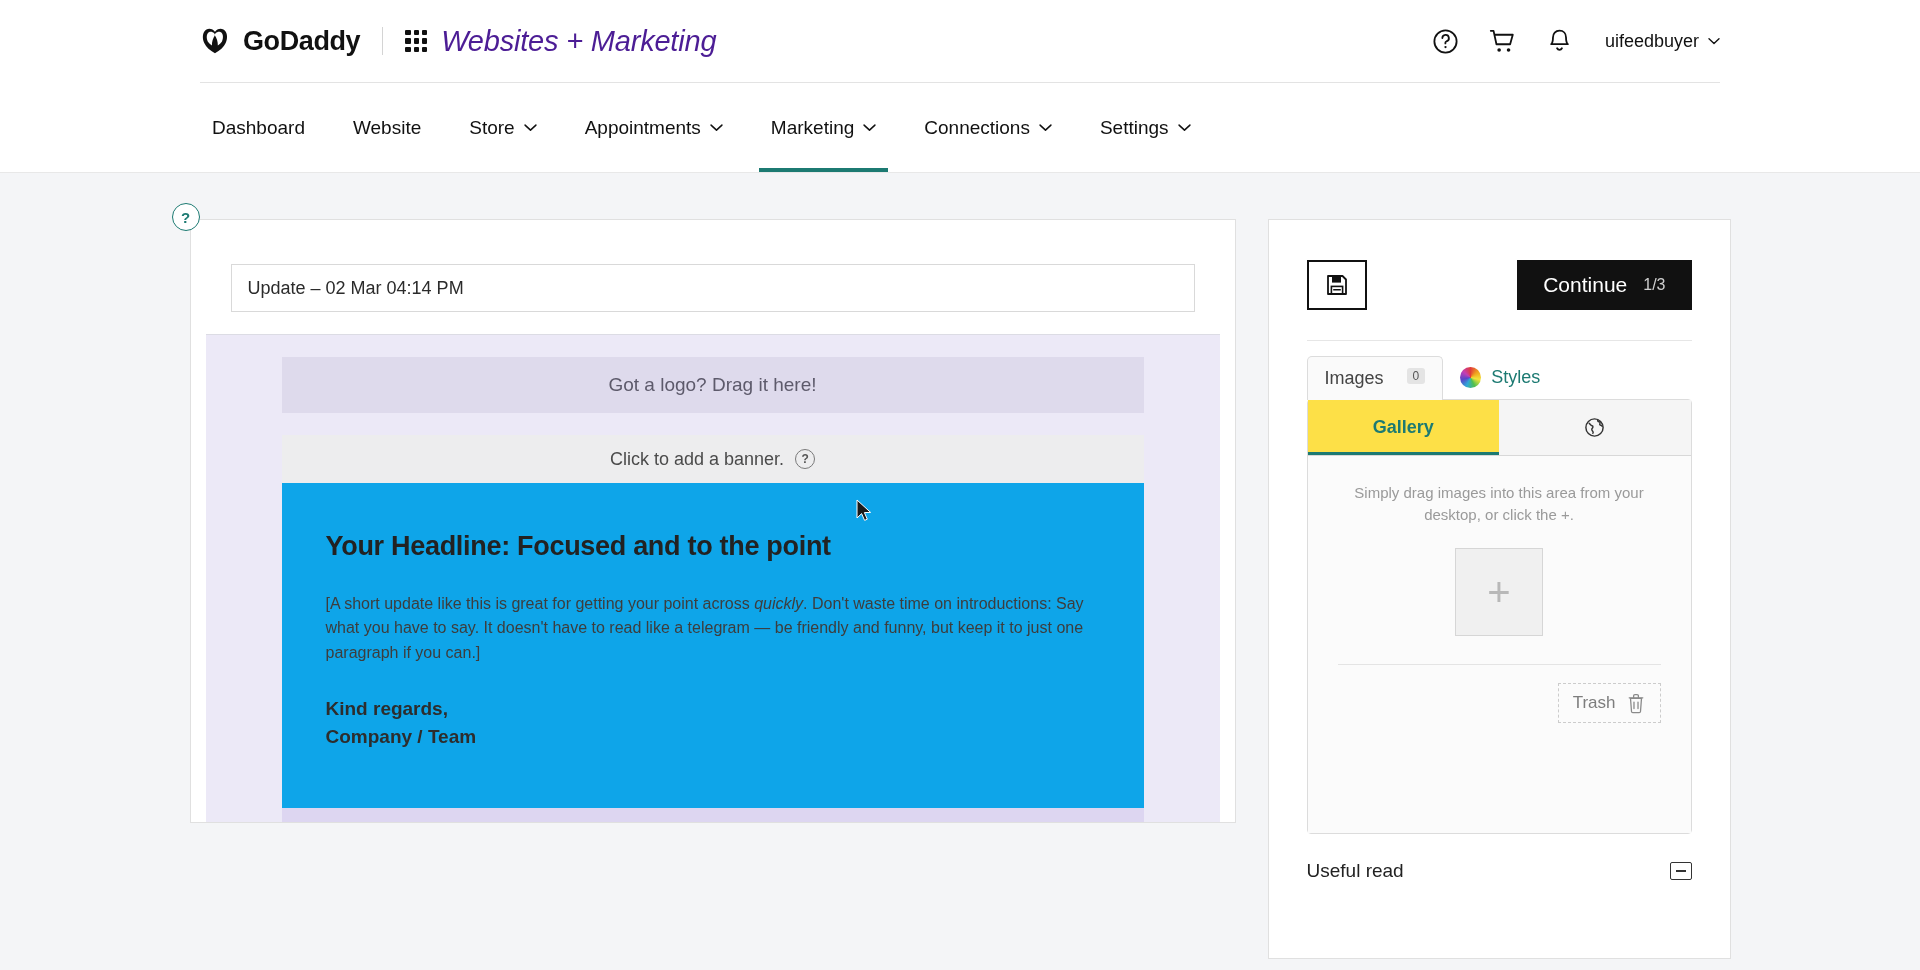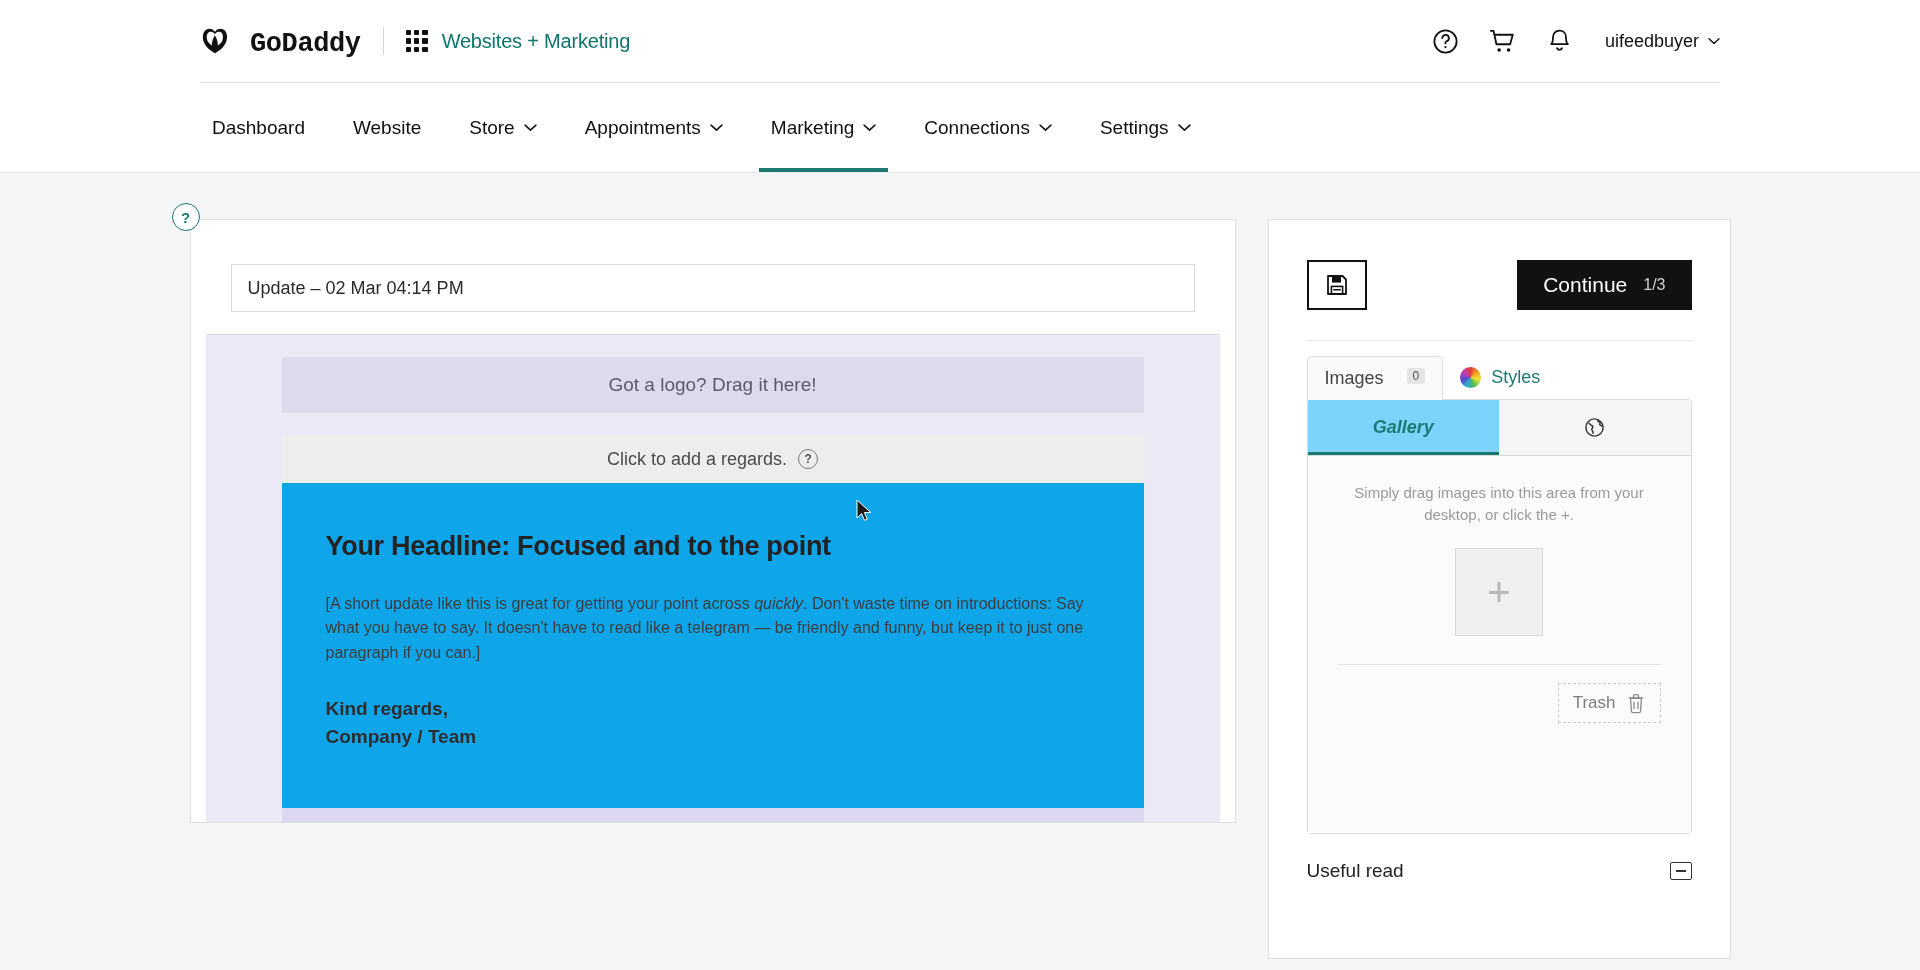--- a/index.html
+++ b/index.html
@@ -22,23 +22,22 @@
     padding: 0 200px 0 200px;
     position: relative;
   }
   .brand-group {
     display: flex;
     align-items: center;
     gap: 0;
   }
   .gd-logo {
     display: flex;
-    align-items: flex-end;
-    gap: 16px;
-    font-family: Liberation Mono, monospace;
+    align-items: center;
+    gap: 9px;
   }
   .gd-mark { width: 34px; height: 34px; display:block; }
   .gd-wordmark {
     font-size: 27px;
     font-weight: bold;
     letter-spacing: -0.4px;
     color: #111111;
     line-height: 1;
     position: relative;
   }
@@ -56,23 +55,24 @@
     grid-template-rows: repeat(3, 1fr);
     gap: 3px;
     margin-right: 14px;
   }
   .waffle i {
     background: #111111;
     border-radius: 1px;
     display: block;
   }
   .product-name {
-    font-size: 20px;
-    color: #0f766e;
+    font-size: 29px;
+    color: #4c1d95;
     letter-spacing: -0.2px;
+    font-style: italic;
   }
 
   .hdr-right {
     margin-left: auto;
     display: flex;
     align-items: center;
     gap: 25px;
   }
   .hdr-icon-btn {
     width: 32px; height: 32px;
@@ -358,25 +358,24 @@
     padding: 16px 0;
     font-size: 18px;
     cursor: pointer;
     color: #555;
     background: #f5f5f5;
     display: flex;
     align-items: center;
     justify-content: center;
   }
   .subtab.active {
-    background: #7dd3fc;
+    background: #fde047;
     color: #1c7a72;
     font-weight: bold;
     box-shadow: inset 0 -3px 0 #1c7a72;
-    font-style: italic;
   }
   .gallery-body {
     flex: 1;
     background: #fbfbfb;
     padding: 26px 30px 0 30px;
     display: flex;
     flex-direction: column;
     position: relative;
   }
   .gallery-title {
@@ -563,21 +562,21 @@
       <div class="subject-row">
         <input class="subject-input" type="text" value="Update – 02 Mar 04:14 PM" style="">
       </div>
 
       <div class="email-frame">
         <div class="email-inner">
 
           <div class="logo-drop">Got a logo? Drag it here!</div>
 
           <div class="banner-drop">
-            <span>Click to add a regards.</span>
+            <span>Click to add a banner.</span>
             <span class="mini-help">?</span>
           </div>
 
           <div class="email-body">
             <div class="email-headline">Your Headline: Focused and to the point</div>
             <div class="email-para">
               <span>[A short update like this is great for getting your point across </span><em>quickly</em><span>. Don't waste time on introductions: Say what you have to say. It doesn't have to read like a telegram — be friendly and funny, but keep it to just one paragraph if you can.]</span>
             </div>
             <div class="email-sig">
               <div>Kind regards,</div>

